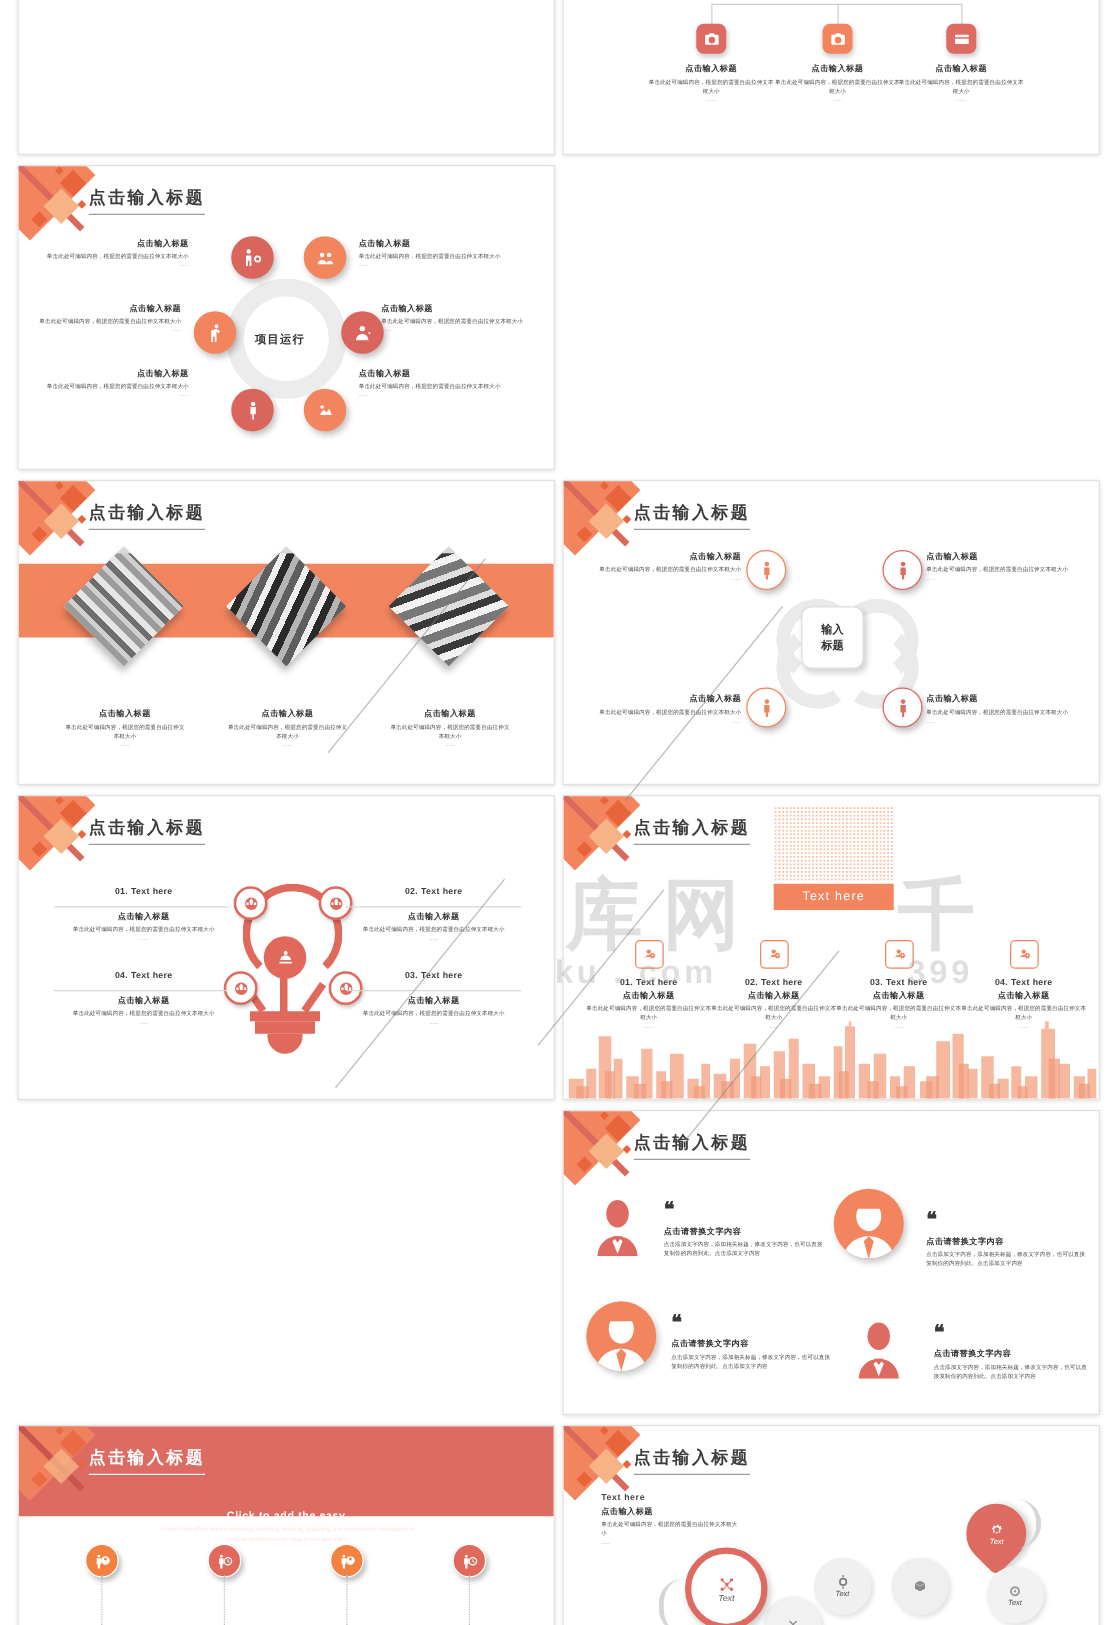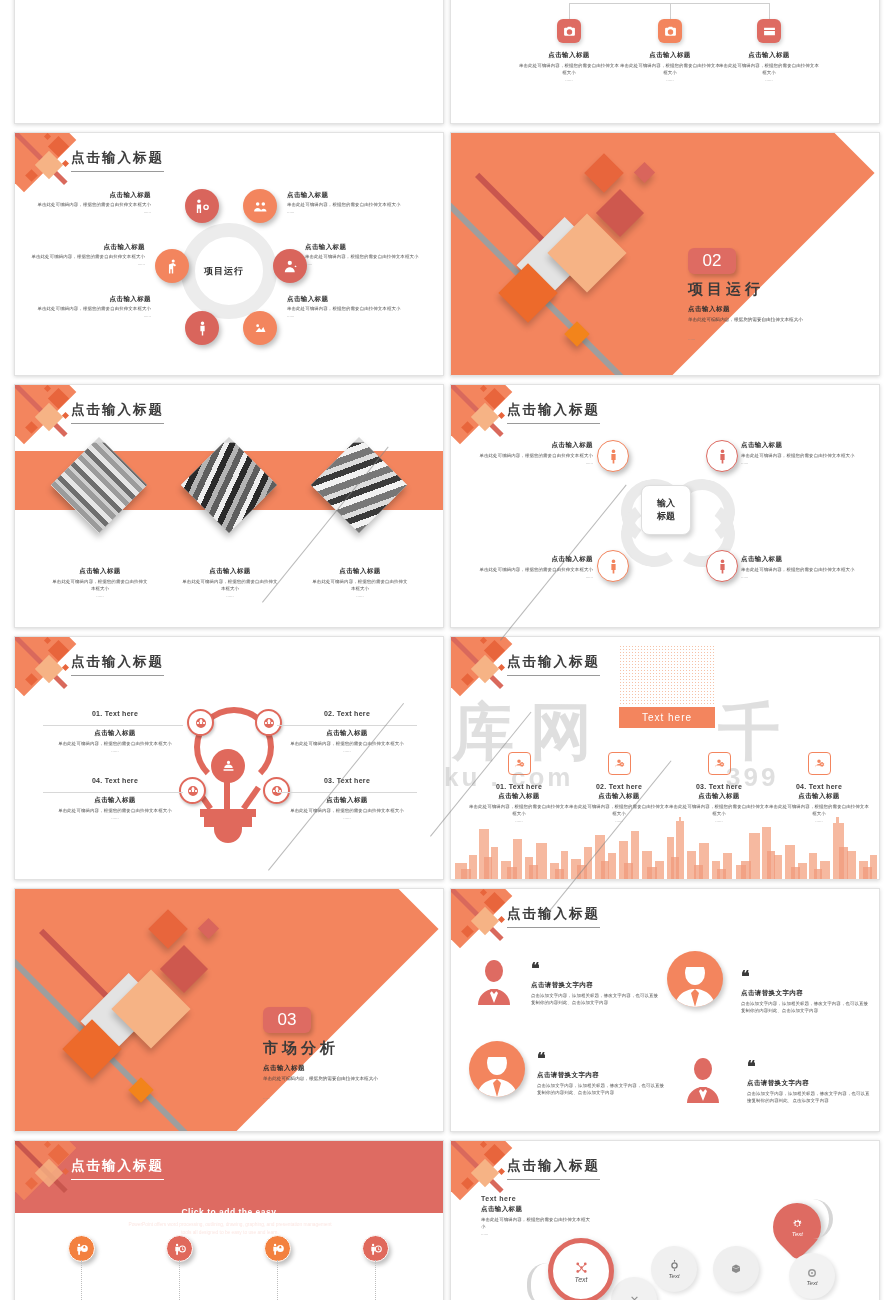--- a/index.html
+++ b/index.html
@@ -226,39 +226,20 @@
     <div class="p-xs" style="margin-top:2px;">单击此处可编辑内容，根据您的需要自由拉伸文本框大小</div>
     <div class="dots">......</div>
   </div>
   <div style="position:absolute;left:272px;top:162px;width:140px;">
     <div class="h-sm">点击输入标题</div>
     <div class="p-xs" style="margin-top:2px;">单击此处可编辑内容，根据您的需要自由拉伸文本框大小</div>
     <div class="dots">......</div>
   </div>
 </div>
 
-<div class="slide" style="left:450px;top:132px;">
-  <div class="cover-bg">
-    <div class="big"></div>
-    <div class="gstripe"></div>
-    <div class="rstripe"></div>
-    <div class="dm" style="left:139px;top:26px;width:28px;height:28px;background:#E8653C;"></div>
-    <div class="dm" style="left:186px;top:32px;width:15px;height:15px;background:#D9655C;"></div>
-    <div class="dm" style="left:152px;top:63px;width:34px;height:34px;background:#CE584E;"></div>
-    <div class="dm" style="left:83px;top:90px;width:45px;height:68px;background:#E3E3E3;"></div>
-    <div class="dm" style="left:108px;top:92px;width:56px;height:56px;background:#F6B385;"></div>
-    <div class="dm" style="left:56px;top:139px;width:42px;height:42px;background:#ED6A2B;"></div>
-    <div class="dm" style="left:117px;top:192px;width:18px;height:18px;background:#F2841B;"></div>
-  </div>
-  <div class="num-badge" style="left:237px;top:115px;">02</div>
-  <div class="cover-h" style="left:237px;top:147px;">项目运行</div>
-  <div class="cover-sub" style="left:237px;top:172px;">点击输入标题</div>
-  <div class="cover-p" style="left:237px;top:183px;">单击此处可编辑内容，根据您的需要自由拉伸文本框大小</div>
-  <div class="dots" style="position:absolute;left:237px;top:203px;">......</div>
-</div>
 
 <div class="slide" style="left:14px;top:384px;">
   <div class="corner">
     <div class="tri"></div>
         <div class="bar"></div>
     <div class="d d1"></div>
         <div class="d d2"></div>
         <div class="d d3"></div>
         <div class="d d4"></div>
         <div class="d d5"></div>
@@ -565,39 +546,20 @@
             <rect x="316" y="34" width="8" height="28"></rect>
         <rect x="340" y="50" width="9" height="12"></rect>
             <rect x="363" y="52" width="8" height="10"></rect>
         <rect x="388" y="30" width="9" height="32"></rect>
             <rect x="412" y="50" width="9" height="12"></rect>
       </g>
     </svg>
   </div>
 </div>
 
-<div class="slide" style="left:14px;top:888px;">
-  <div class="cover-bg">
-    <div class="big"></div>
-    <div class="gstripe"></div>
-    <div class="rstripe"></div>
-    <div class="dm" style="left:139px;top:26px;width:28px;height:28px;background:#E8653C;"></div>
-    <div class="dm" style="left:186px;top:32px;width:15px;height:15px;background:#D9655C;"></div>
-    <div class="dm" style="left:152px;top:63px;width:34px;height:34px;background:#CE584E;"></div>
-    <div class="dm" style="left:83px;top:90px;width:45px;height:68px;background:#E3E3E3;"></div>
-    <div class="dm" style="left:108px;top:92px;width:56px;height:56px;background:#F6B385;"></div>
-    <div class="dm" style="left:56px;top:139px;width:42px;height:42px;background:#ED6A2B;"></div>
-    <div class="dm" style="left:117px;top:192px;width:18px;height:18px;background:#F2841B;"></div>
-  </div>
-  <div class="num-badge" style="left:248px;top:118px;">03</div>
-  <div class="cover-h" style="left:248px;top:150px;">市场分析</div>
-  <div class="cover-sub" style="left:248px;top:175px;">点击输入标题</div>
-  <div class="cover-p" style="left:248px;top:186px;width:172px;">单击此处可编辑内容，根据您的需要自由拉伸文本框大小</div>
-  <div class="dots" style="position:absolute;left:248px;top:206px;">......</div>
-</div>
 
 <div class="slide" style="left:450px;top:888px;">
   <div class="corner">
     <div class="tri"></div>
         <div class="bar"></div>
     <div class="d d1"></div>
         <div class="d d2"></div>
         <div class="d d3"></div>
         <div class="d d4"></div>
         <div class="d d5"></div>

